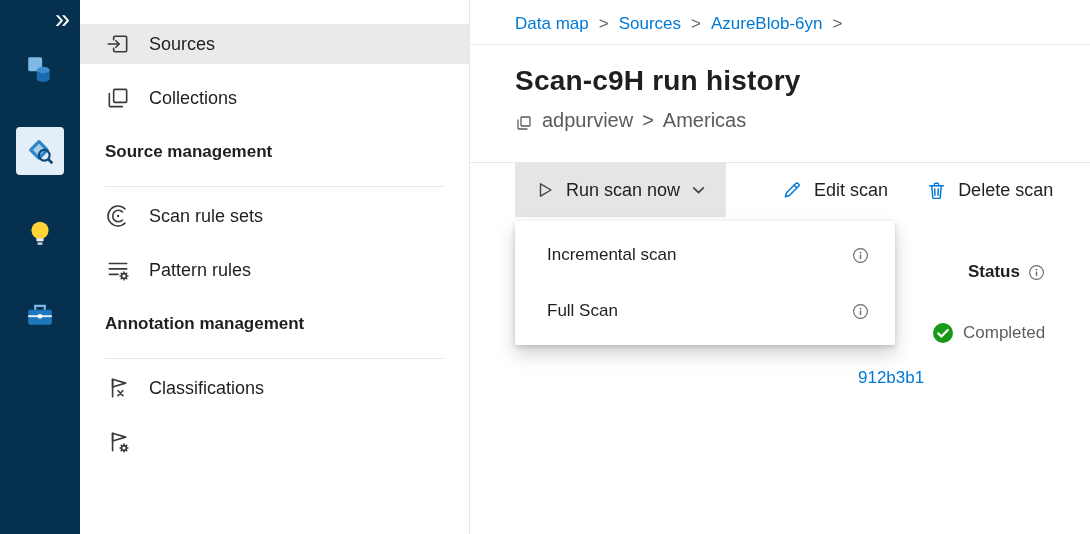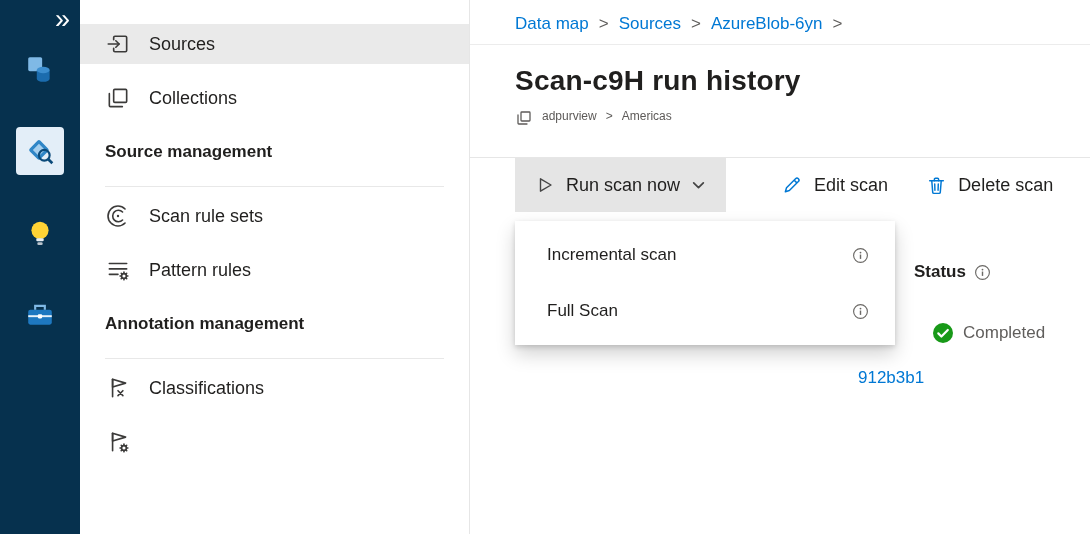--- a/index.html
+++ b/index.html
@@ -27,34 +27,34 @@
   .side-divider { border-top:1px solid #e8e8e8; margin:0 25px 9px 25px; }
   .side-icon { flex-shrink:0; }
 
   
   .main { position:relative; flex:1; overflow:hidden; }
   .breadcrumb { padding:14px 0 10px 45px; border-bottom:1px solid #ececec;
                 font-size:17px; display:flex; align-items:center; gap:10px; }
   .breadcrumb a { color:#0078d4; text-decoration:none; cursor:pointer; }
   .bc-sep { color:#605e5c; }
   .title { margin:20px 0 0 45px; font-size:28px; font-weight:600; letter-spacing:.2px; }
-  .subtitle { margin:12px 0 8px 45px; display:flex; align-items:flex-start; gap:9px;
-              font-size:12px; color:#5d5a58; }
+  .subtitle { margin:12px 0 8px 45px; display:flex; align-items:flex-end; gap:9px;
+              font-size:20px; color:#5d5a58; }
 
   .toolbar { margin-top:30px; height:55px; border-top:1px solid #e6e6e6;
              display:flex; align-items:stretch; padding-left:45px; }
   .btn { display:flex; align-items:center; gap:11px; border:none; background:transparent;
          font-size:18px; color:#201f1e; padding:0 14px; cursor:pointer;
          font-family:inherit; }
   .btn-run { background:#e5e5e5; padding:0 20px; }
   .btn-edit { margin-left:42px; }
   .btn-delete { margin-left:10px; }
 
   
-  .status-header { position:absolute; left:444px; top:262px; display:flex;
+  .status-header { position:absolute; left:498px; top:262px; display:flex;
                    align-items:center; gap:8px; font-size:17px; font-weight:600; }
   .run-id { position:absolute; left:388px; top:324px; font-size:17px;
             color:#0078d4; text-decoration:none; cursor:pointer; white-space:nowrap;margin-top:44px; }
   .status-cell { position:absolute; left:462px; top:322px; display:flex;
                  align-items:center; gap:9px; font-size:17px; color:#605e5c; }
 
   
   .dropdown { position:absolute; left:45px; top:221px; width:380px; z-index:10;
               background:#fff; padding:6px 8px;
               box-shadow:0 2px 5px rgba(0,0,0,.15), 0 9px 18px rgba(0,0,0,.18); }

